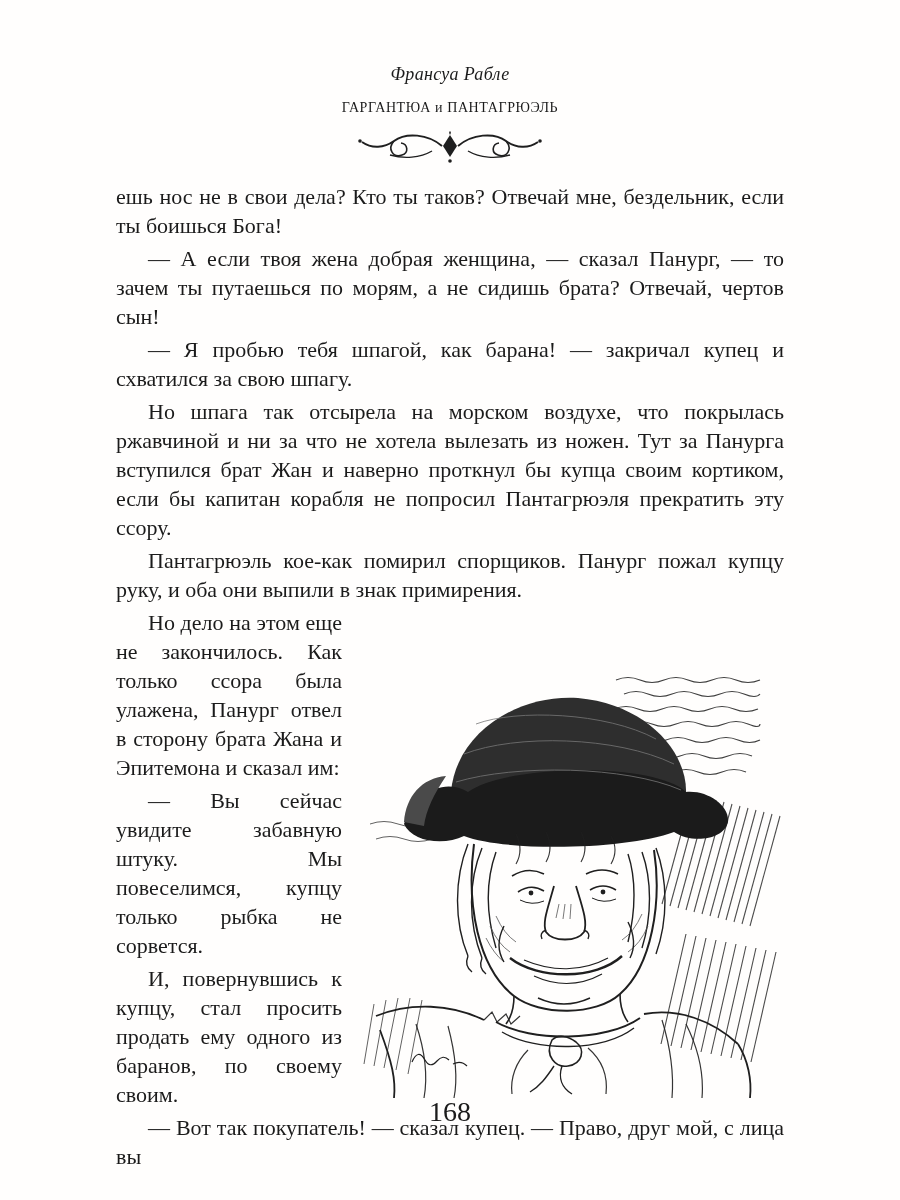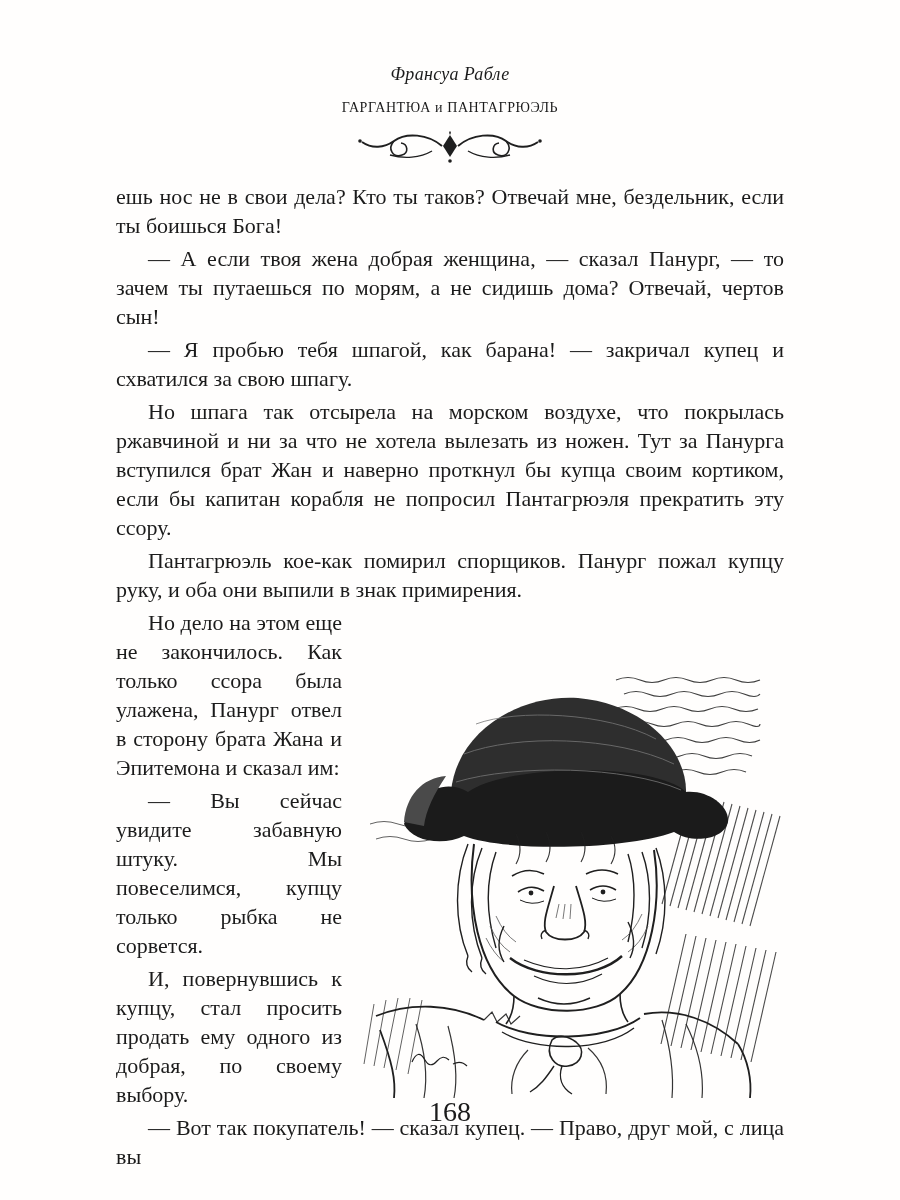--- a/index.html
+++ b/index.html
@@ -92,21 +92,21 @@
         <use href="#fl" transform="scale(-1,1)"></use>
         <path d="M0 -11 L7 0 L0 11 L-7 0 Z" fill="#1f1f1f"></path>
         <path d="M0 -11 C 3 -16, -3 -16, 0 -11 Z" fill="#1f1f1f"></path>
         <circle cx="0" cy="15" r="1.8" fill="#1f1f1f"></circle>
       </svg>
     </div>
   </div>
 
   <div class="body-text">
     <p class="no-indent">ешь нос не в свои дела? Кто ты таков? Отвечай мне, бездельник, если ты боишься Бога!</p>
-    <p>— А если твоя жена добрая женщина, — сказал Панург, — то зачем ты путаешься по морям, а не сидишь дома? Отвечай, чертов сын!</p>
+    <p>— А если твоя жена добрая женщина, — сказал Панург, — то зачем ты путаешься по морям, а не сидишь брата? Отвечай, чертов сын!</p>
     <p>— Я пробью тебя шпагой, как барана! — закричал купец и схватился за свою шпагу.</p>
     <p>Но шпага так отсырела на морском воздухе, что покрылась ржавчиной и ни за что не хотела вылезать из ножен. Тут за Панурга вступился брат Жан и наверно проткнул бы купца своим кортиком, если бы капитан корабля не попросил Пантагрюэля прекратить эту ссору.</p>
     <p>Пантагрюэль кое-как помирил спорщиков. Панург пожал купцу руку, и оба они выпили в знак примирения.</p>
     <p>
       <span class="float-illustration" role="img" aria-label="Гравюра: улыбающийся человек в широкополой шляпе">
         <svg viewBox="0 0 428 436" xmlns="http://www.w3.org/2000/svg">
 
           <g class="ink" stroke-width="1.1" opacity="0.85">
             <path d="M260 16 q12 -5 24 0 t24 0 t24 0 t24 0 t24 0 t24 0"></path>
             <path d="M268 30 q12 -5 24 0 t24 0 t24 0 t24 0 t24 0 t16 0"></path>
@@ -241,19 +241,19 @@
           </g>
 
           <g class="ink" stroke-width="1.2">
             <path d="M56 398 q 6 -14 13 -2 q 5 9 12 1 q 6 -7 12 -1"></path>
             <path d="M97 400 q 8 -4 14 2"></path>
           </g>
         </svg>
       </span><span>Но дело на этом еще не закончилось. Как только ссора была улажена, Панург отвел в сторону брата Жана и Эпитемона и сказал им:</span>
     </p>
     <p>— Вы сейчас увидите забавную штуку. Мы повеселимся, купцу только рыбка не сорвется.</p>
-    <p>И, повернувшись к купцу, стал просить продать ему одного из добрая, по своему выбору.</p>
+    <p>И, повернувшись к купцу, стал просить продать ему одного из баранов, по своему своим.</p>
     <p>— Вот так покупатель! — сказал купец. — Право, друг мой, с лица вы</p>
   </div>
 
   <div class="page-number">168</div>
 
 </div>
 
 </body></html>

